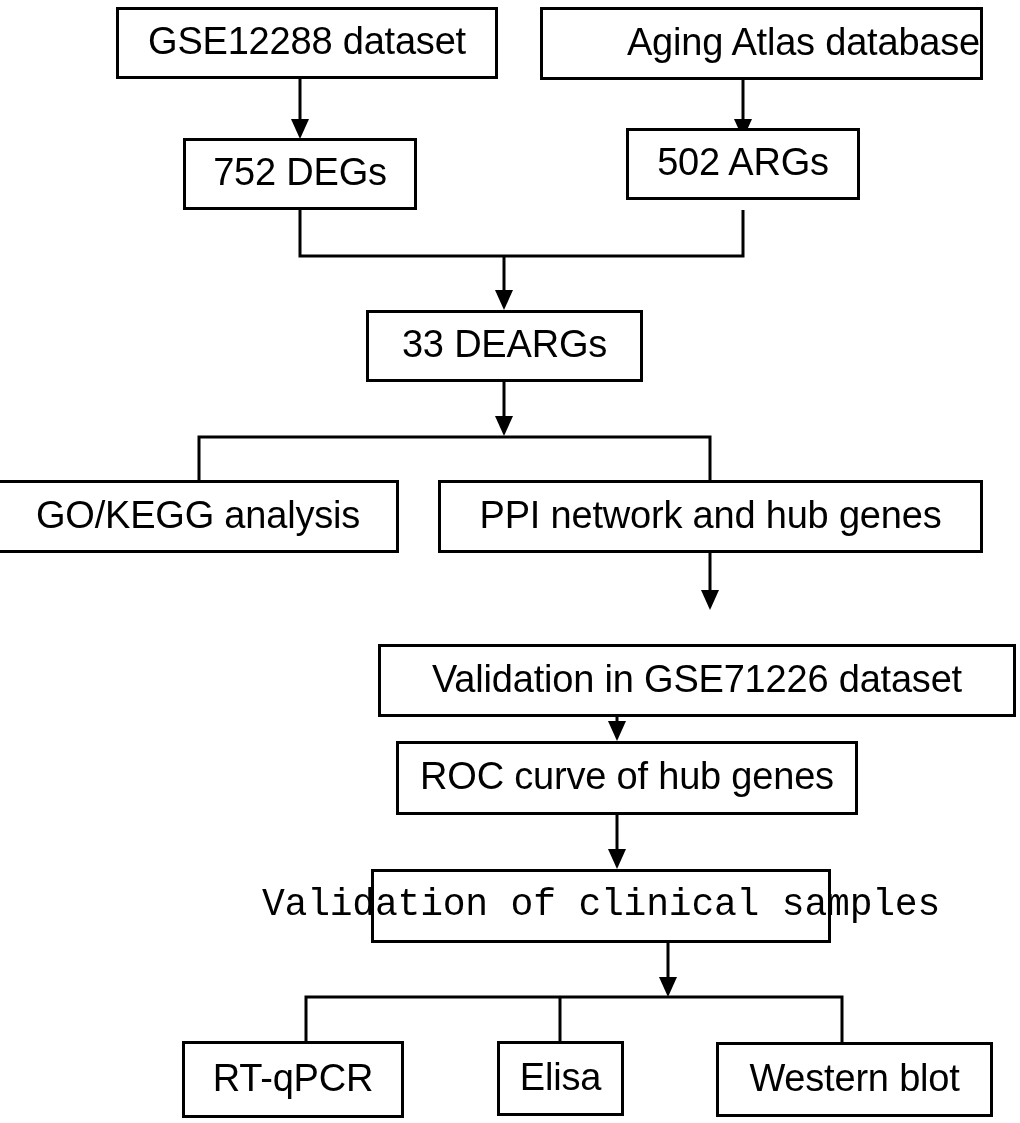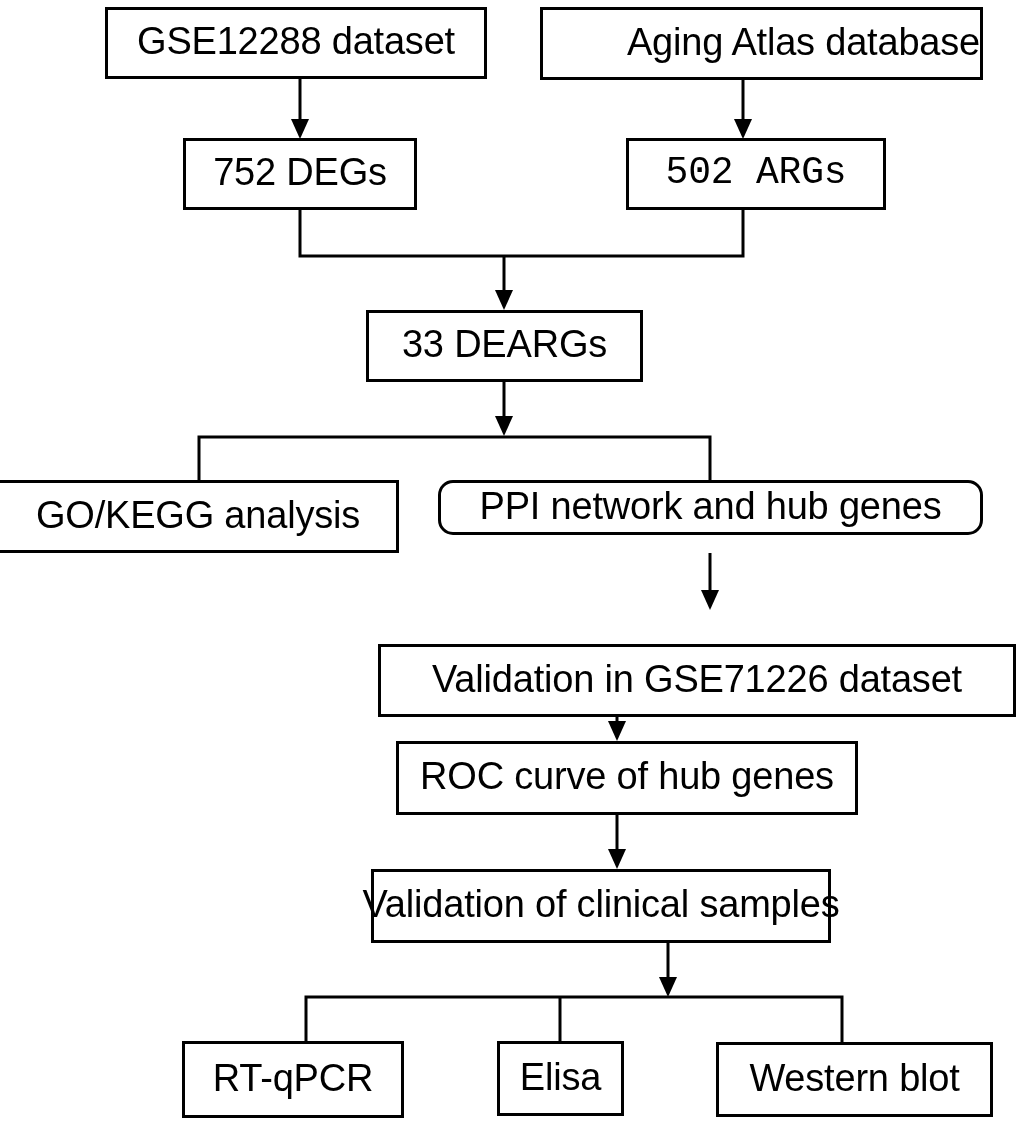--- a/index.html
+++ b/index.html
@@ -100,57 +100,57 @@
     </g>
 
     <g>
       <line x1="668" y1="943" x2="668" y2="985"></line>
       <polygon points="668,997 659,977 677,977"></polygon>
       <polyline points="306,1041 306,997 842,997 842,1042"></polyline>
       <line x1="560" y1="997" x2="560" y2="1041"></line>
     </g>
   </svg>
 
-  <div class="node" style="left:105px; top:7px; width:382px; height:72px; font-size:38px;">
+  <div class="node" style="left:116px; top:7px; width:382px; height:72px; font-size:38px;">
     <span class="node-label">GSE12288 dataset</span>
   </div>
 
   <div class="node" style="left:540px; top:7px; width:443px; height:73px; font-size:38px;justify-content:flex-end;">
     <span class="node-label">Aging Atlas database</span>
   </div>
 
   <div class="node" style="left:183px; top:138px; width:234px; height:72px; font-size:38px;">
     <span class="node-label">752 DEGs</span>
   </div>
 
-  <div class="node" style="left:626px; top:138px; width:260px; height:72px; font-size:38px;font-family:Liberation Mono, monospace;">
+  <div class="node" style="left:626px; top:128px; width:234px; height:72px; font-size:38px;">
     <span class="node-label">502 ARGs</span>
   </div>
 
   <div class="node" style="left:366px; top:310px; width:277px; height:72px; font-size:38px;justify-content:center;">
     <span class="node-label">33 DEARGs</span>
   </div>
 
   <div class="node" style="left:-3px; top:480px; width:402px; height:73px; font-size:38px;">
     <span class="node-label">GO/KEGG analysis</span>
   </div>
 
-  <div class="node" style="left:438px; top:480px; width:545px; height:55px; font-size:38px;border-radius:15px;">
+  <div class="node" style="left:438px; top:480px; width:545px; height:73px; font-size:38px;">
     <span class="node-label">PPI network and hub genes</span>
   </div>
 
   <div class="node" style="left:378px; top:610px; width:638px; height:73px; font-size:38px;margin-top:34px;">
     <span class="node-label">Validation in GSE71226 dataset</span>
   </div>
 
   <div class="node" style="left:396px; top:741px; width:462px; height:74px; font-size:38px;">
     <span class="node-label">ROC curve of hub genes</span>
   </div>
 
-  <div class="node" style="left:371px; top:869px; width:460px; height:74px; font-size:38px;">
+  <div class="node" style="left:371px; top:869px; width:460px; height:74px; font-size:38px;font-family:Liberation Mono, monospace;">
     <span class="node-label">Validation of clinical samples</span>
   </div>
 
   <div class="node" style="left:182px; top:1041px; width:222px; height:77px; font-size:38px;">
     <span class="node-label">RT-qPCR</span>
   </div>
 
   <div class="node" style="left:497px; top:1041px; width:127px; height:75px; font-size:38px;align-items:center;">
     <span class="node-label">Elisa</span>
   </div>

